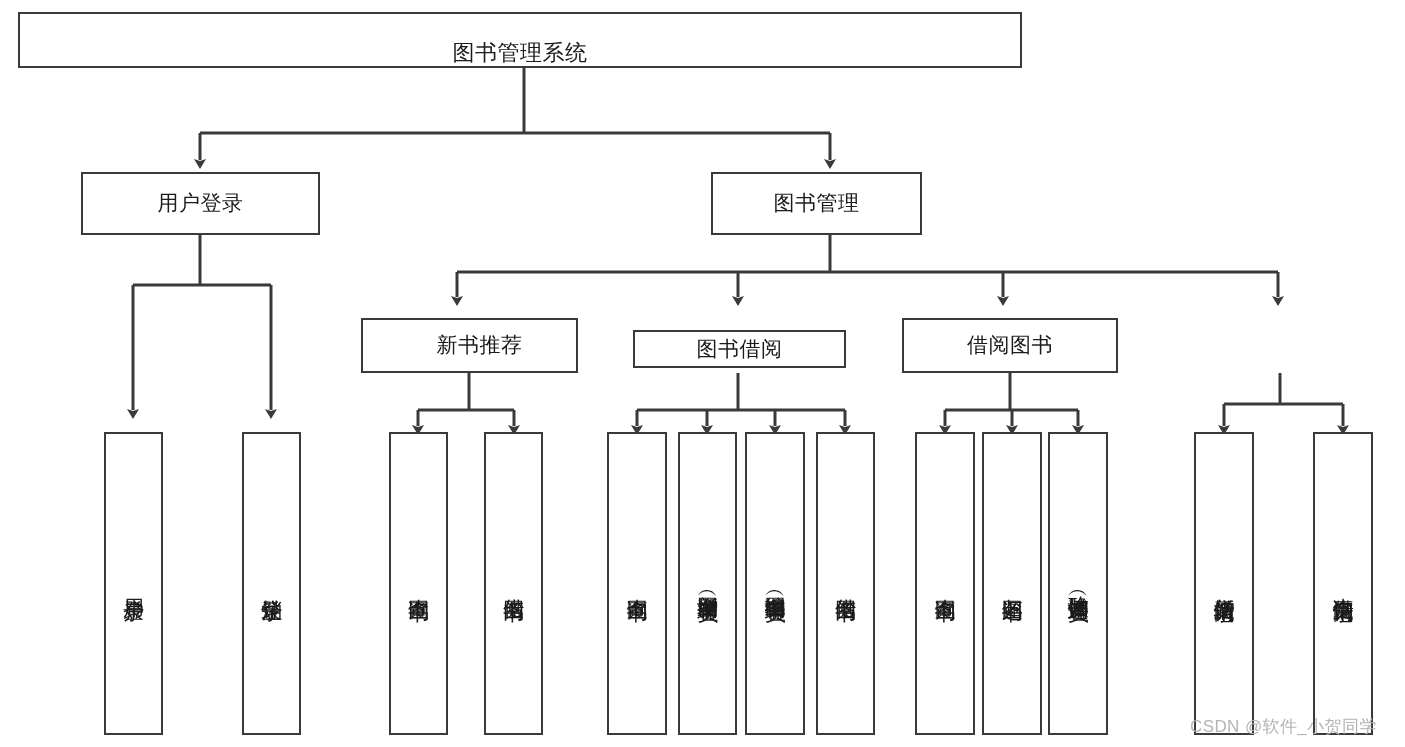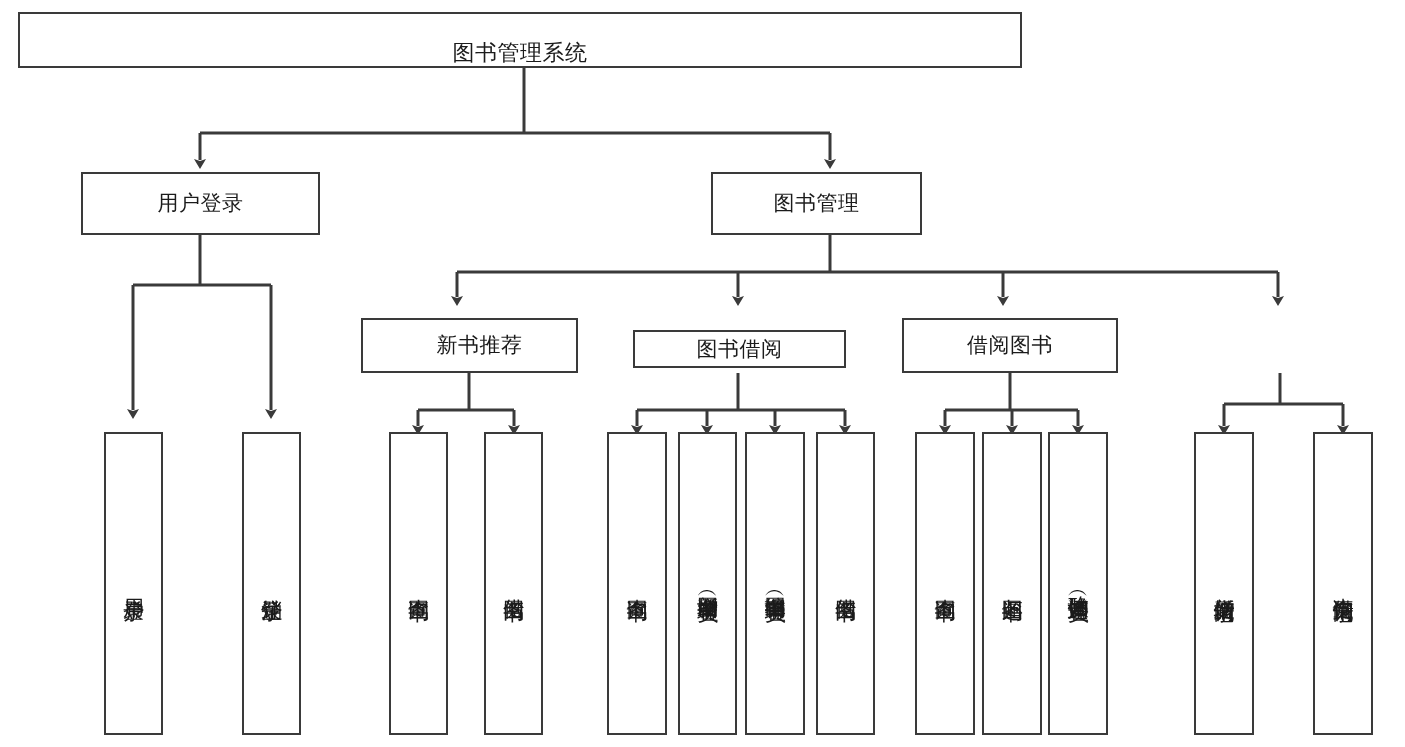--- a/index.html
+++ b/index.html
@@ -186,14 +186,15 @@
     <span class="lbl">确认归还（管理员）</span>
   </div>
 
   <div class="node vert" style="left:1194px; top:432px; width:60px; height:303px;">
     <span class="lbl">新增借阅记录</span>
   </div>
   <div class="node vert" style="left:1313px; top:432px; width:60px; height:303px;">
     <span class="lbl">查询借阅记录</span>
   </div>
 
+  <div id="watermark">CSDN @软件_小贺同学</div>
 
 </div>
 
 </body></html>

